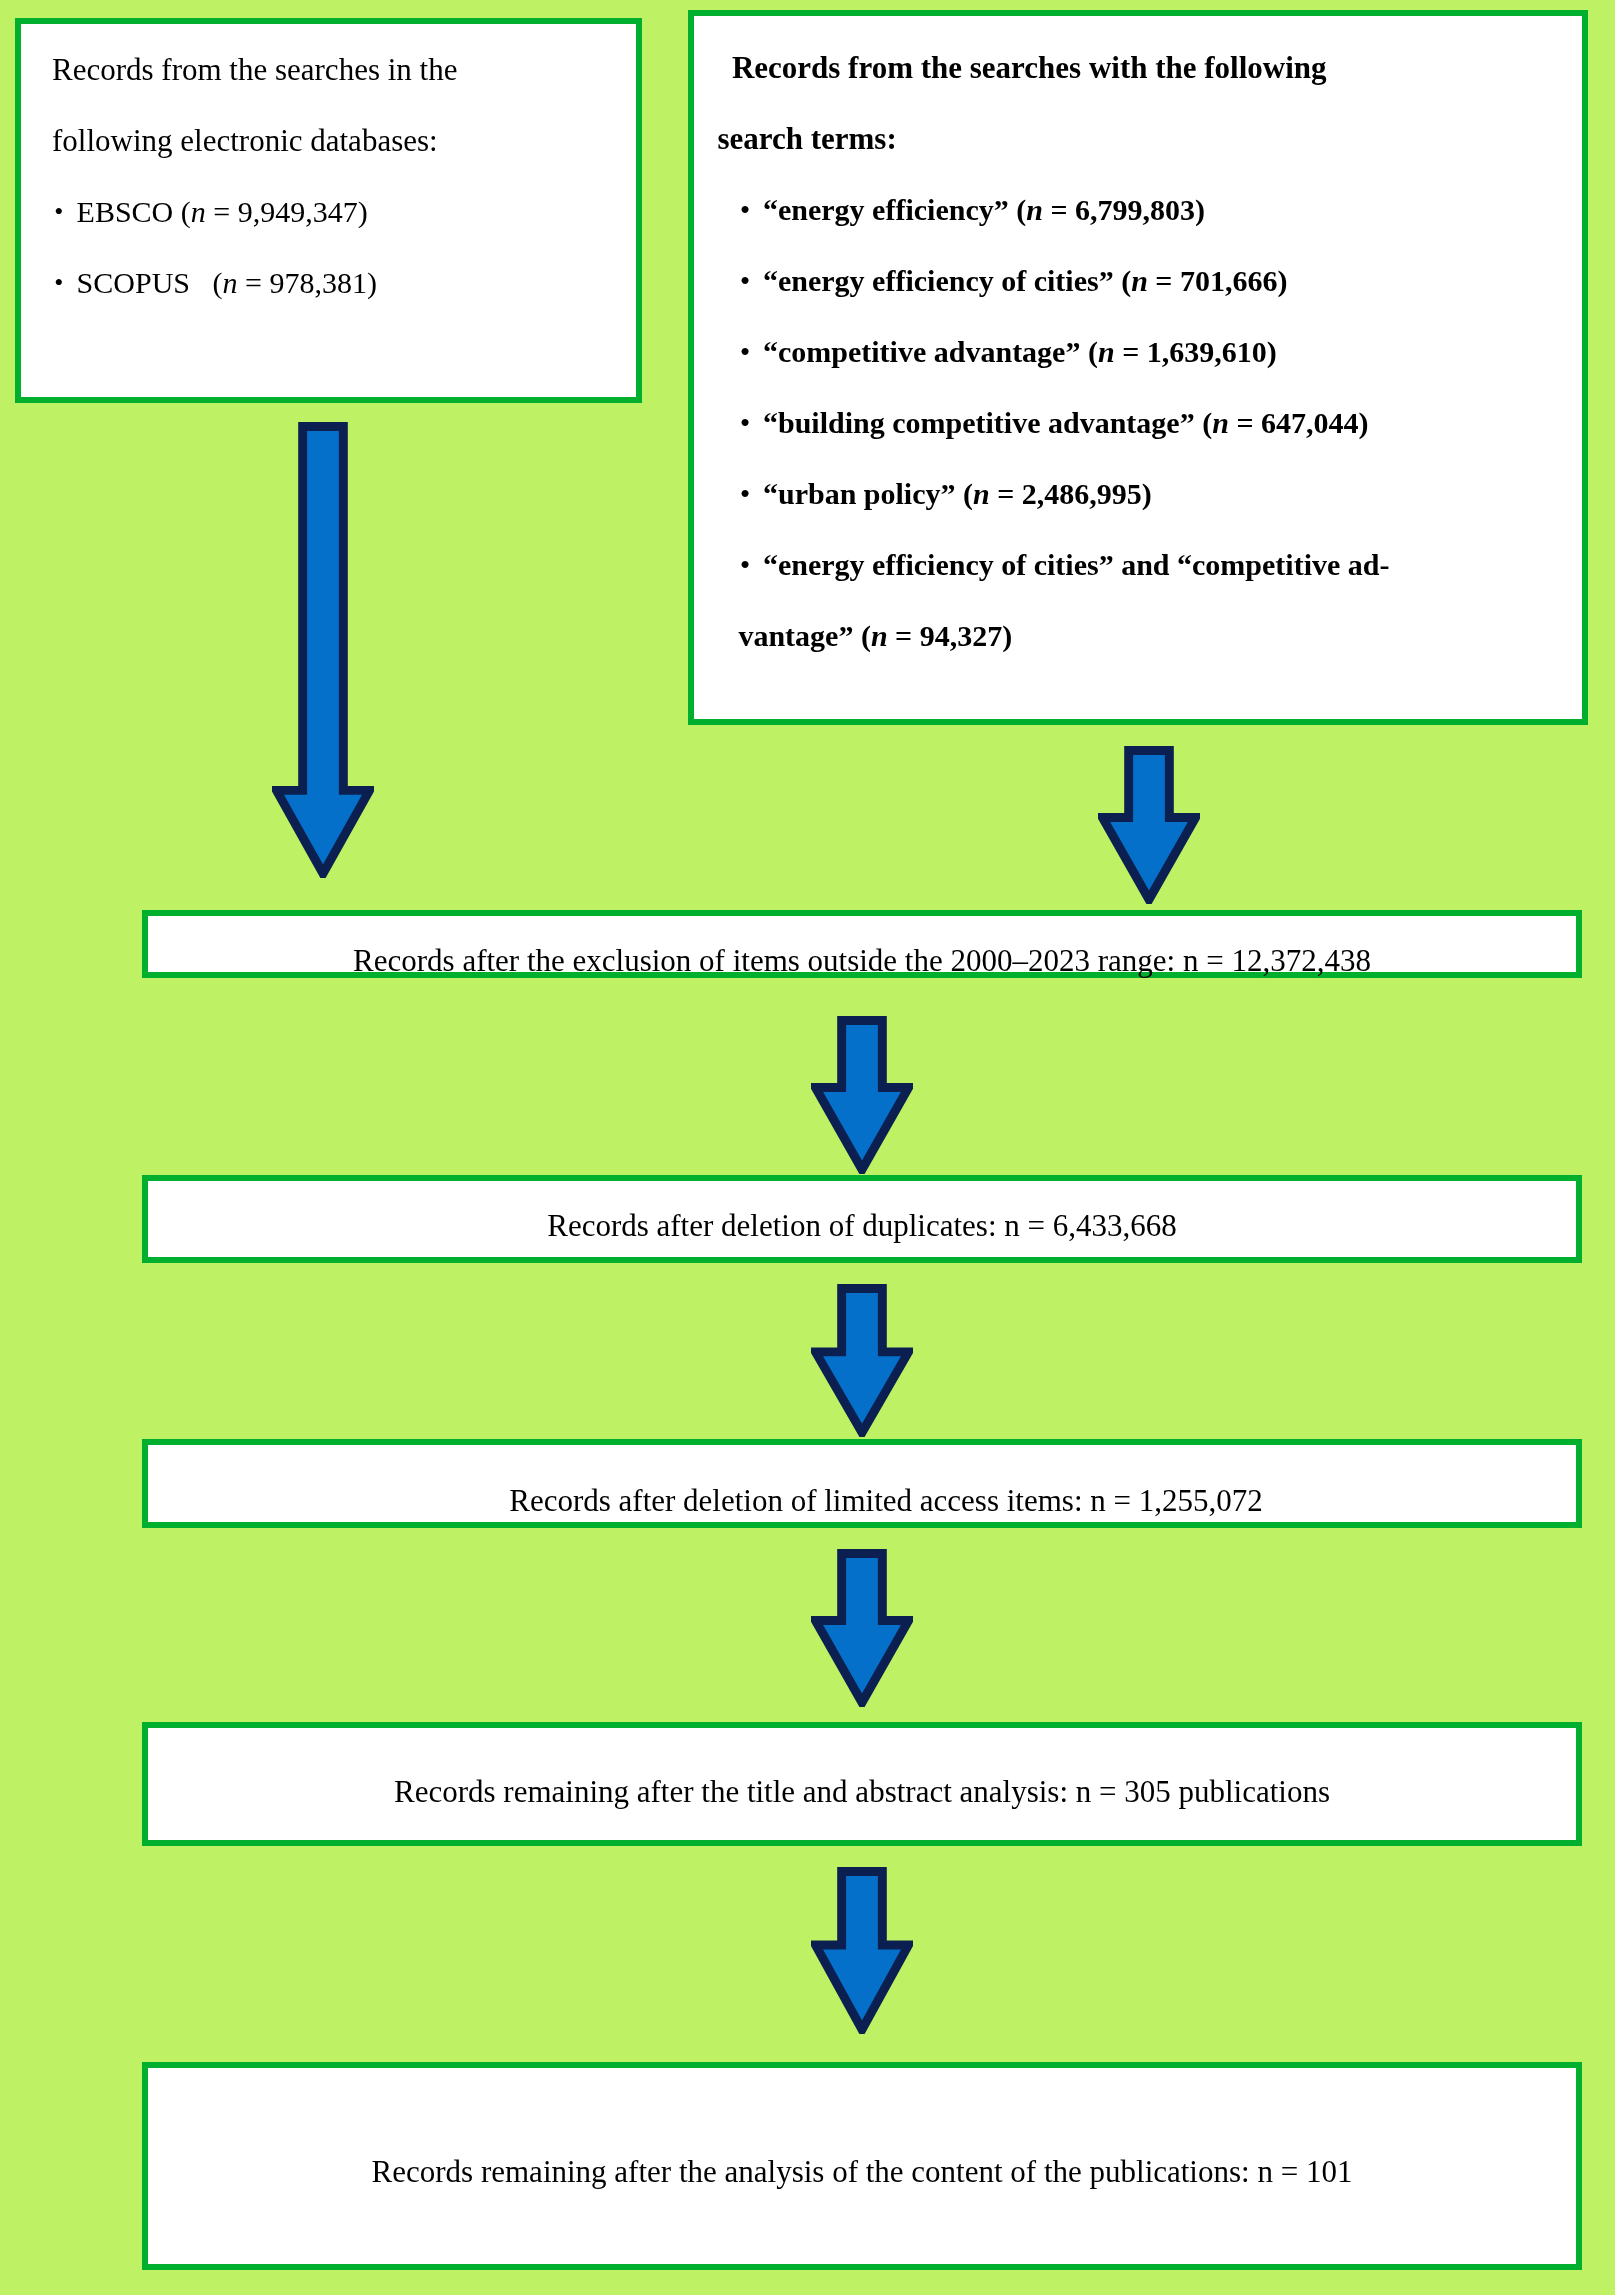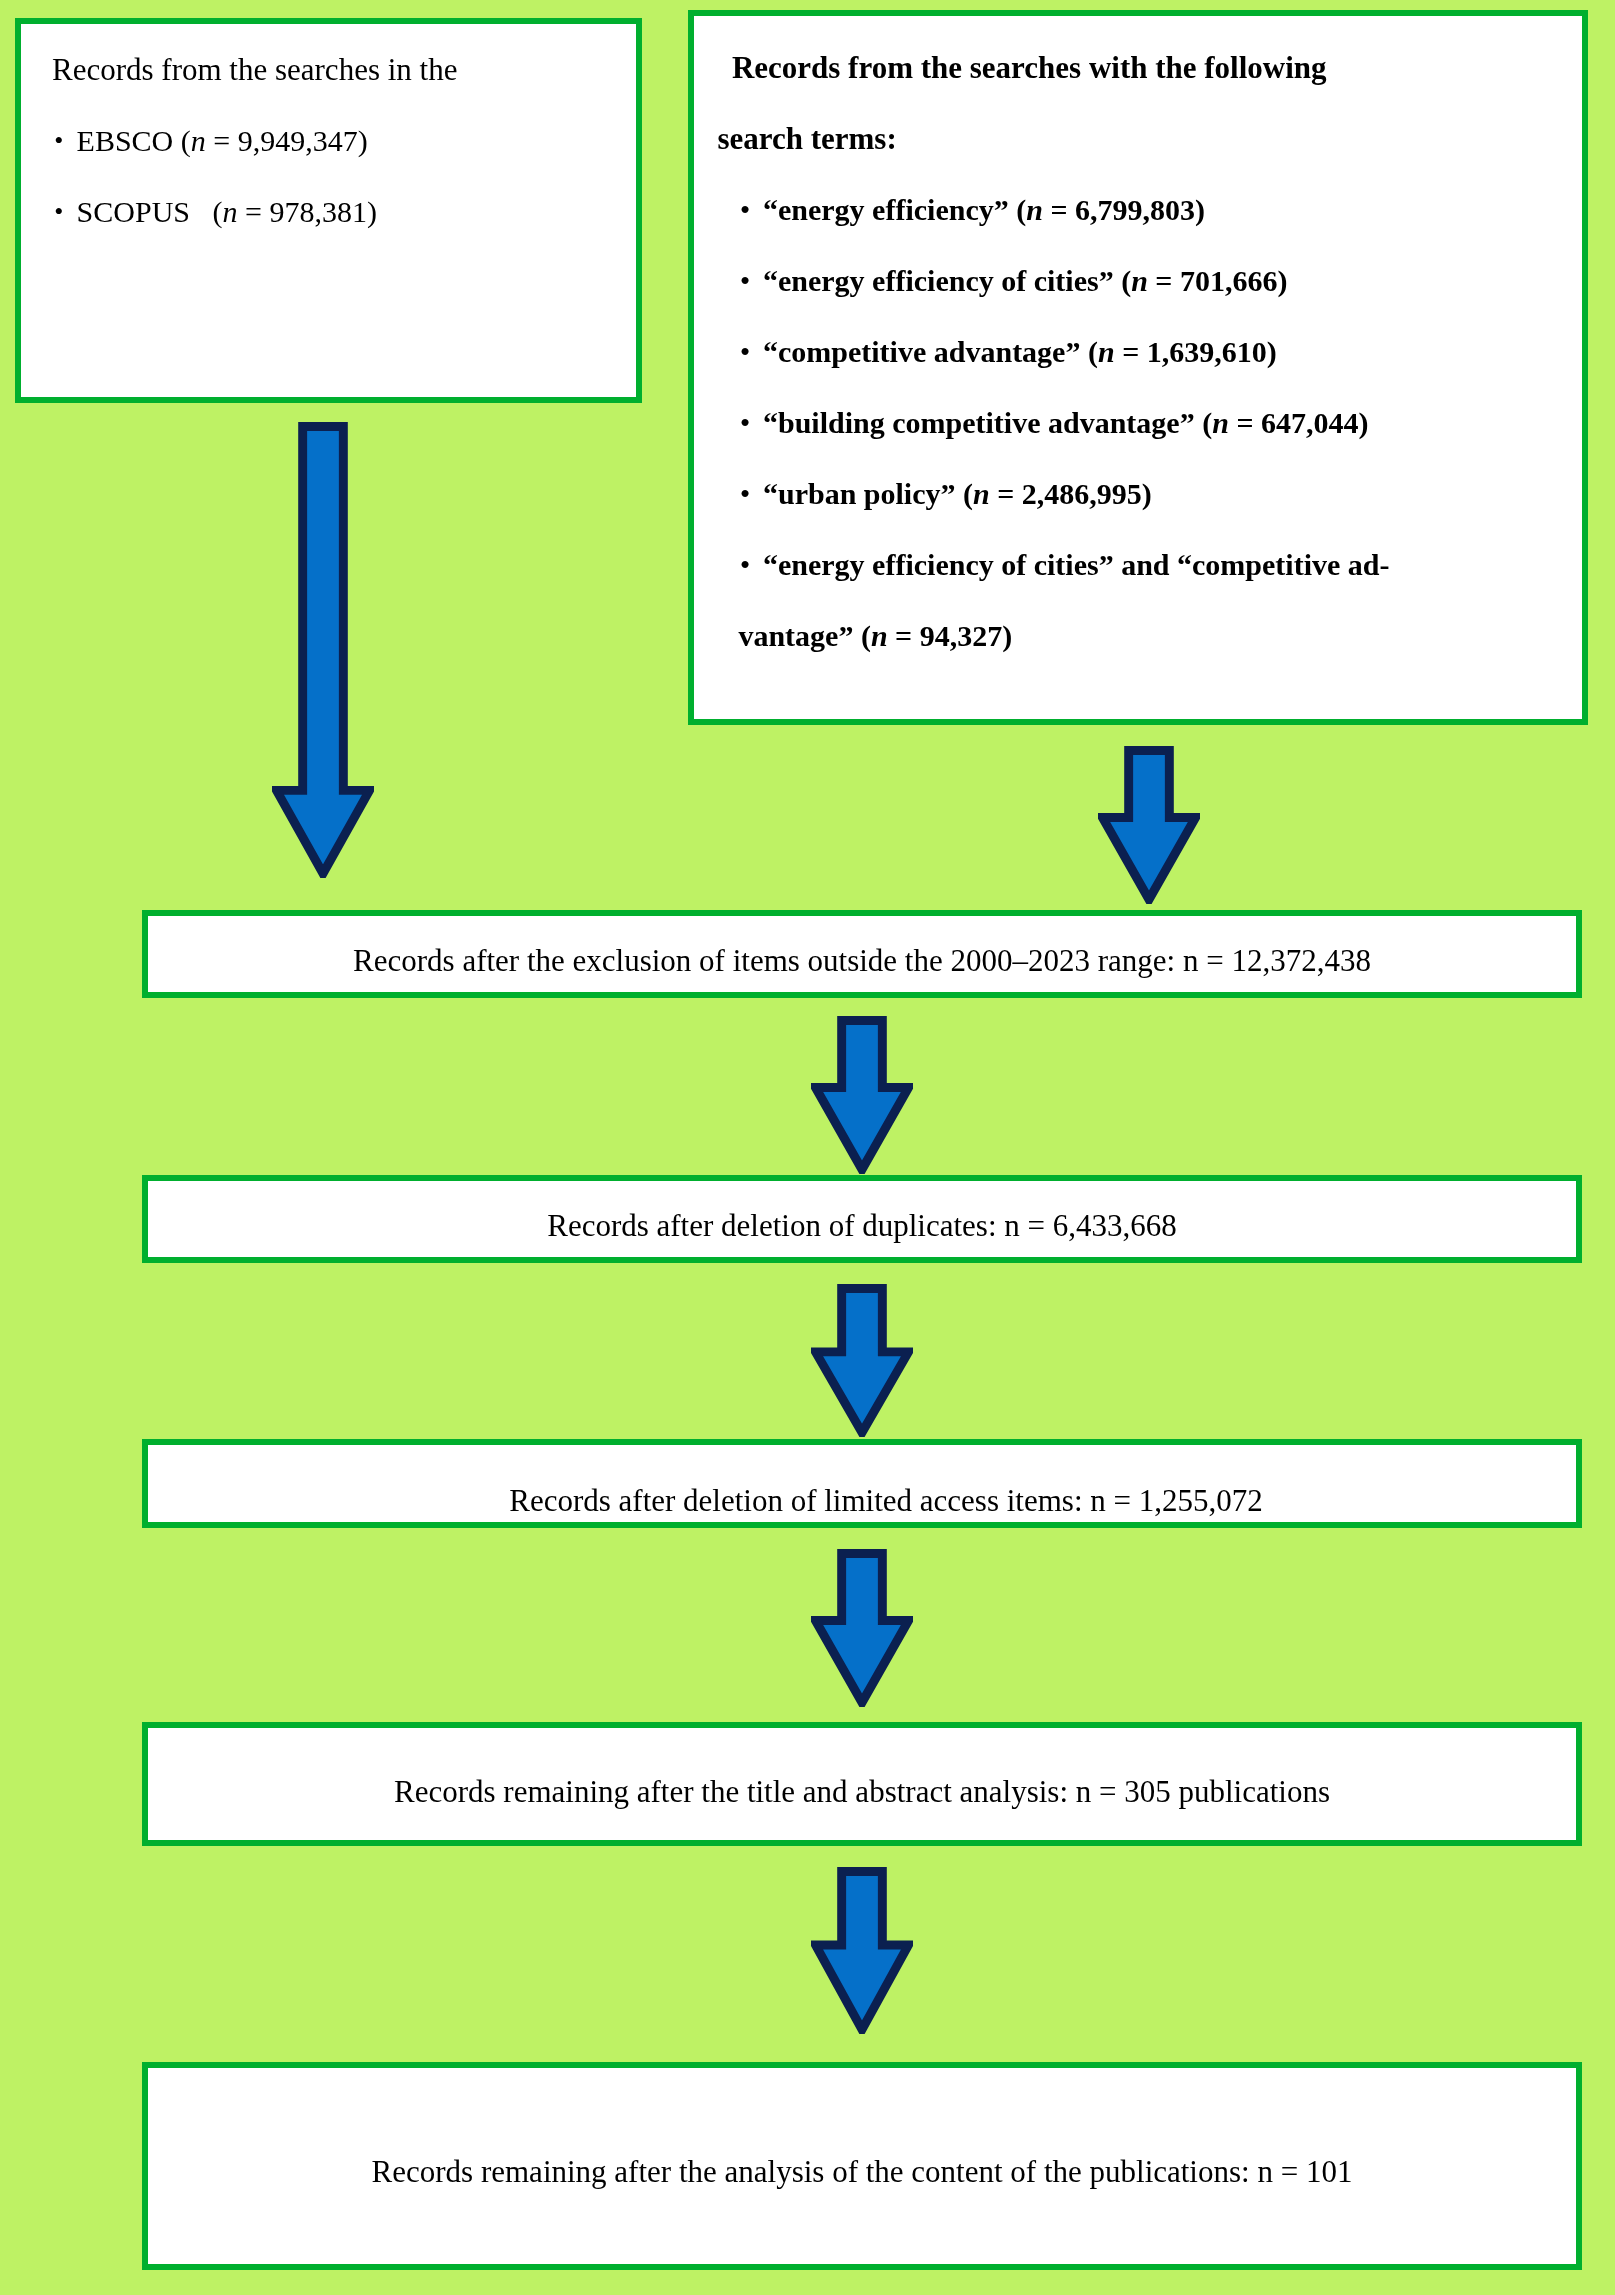--- a/index.html
+++ b/index.html
@@ -84,20 +84,21 @@
   .arrow svg { display: block; width: 100%; height: 100%; }
 </style>
 </head>
 <body>
 
 <div id="page">
 
   <div class="gbox" style="left:15px; top:18.4px; width:627px; height:385px;">
     <div class="box-text" style="left:31px; top:10px; right:11px;">
       <div class="src-head">Records from the searches in the</div>
+      <div class="src-head">following electronic databases:</div>
       <ul class="bullet-list">
         <li><span>EBSCO</span> <span>(</span><em class="n">n</em><span> = 9,949,347)</span></li>
         <li><span>SCOPUS</span> &nbsp;&nbsp;<span>(</span><em class="n">n</em><span> = 978,381)</span></li>
       </ul>
     </div>
   </div>
 
   <div class="gbox" style="left:688px; top:9.5px; width:900px; height:715px;">
     <div class="box-text" style="left:23.4px; top:16.7px; right:9px;font-weight:bold;">
       <div class="src-head indent">Records from the searches with the following</div>
@@ -119,21 +120,21 @@
       <path d="M 55 8 L 128 8 L 128 660 L 175 660 L 91.5 809 L 8 660 L 55 660 Z" fill="#0570C9" stroke="#0B2050" stroke-width="16" stroke-linejoin="miter"></path>
     </svg>
   </div>
 
   <div class="arrow" style="left:1098px; top:746px; width:102px; height:158px;">
     <svg viewBox="0 0 183 283" preserveAspectRatio="none" aria-hidden="true">
       <path d="M 55 8 L 128 8 L 128 128 L 175 128 L 91.5 275 L 8 128 L 55 128 Z" fill="#0570C9" stroke="#0B2050" stroke-width="16" stroke-linejoin="miter"></path>
     </svg>
   </div>
 
-  <div class="gbox" style="left:142px; top:910px; width:1440px; height:88px;text-decoration:underline;">
+  <div class="gbox" style="left:142px; top:910px; width:1440px; height:68px;text-decoration:underline;">
     <div class="stage-text" style="top:25px;">Records after the exclusion of items outside the 2000–2023 range: n = 12,372,438</div>
   </div>
 
   <div class="arrow" style="left:811px; top:1016px; width:102px; height:158px;">
     <svg viewBox="0 0 183 283" preserveAspectRatio="none" aria-hidden="true">
       <path d="M 55 8 L 128 8 L 128 128 L 175 128 L 91.5 275 L 8 128 L 55 128 Z" fill="#0570C9" stroke="#0B2050" stroke-width="16" stroke-linejoin="miter"></path>
     </svg>
   </div>
 
   <div class="gbox" style="left:142px; top:1175px; width:1440px; height:88px;">

